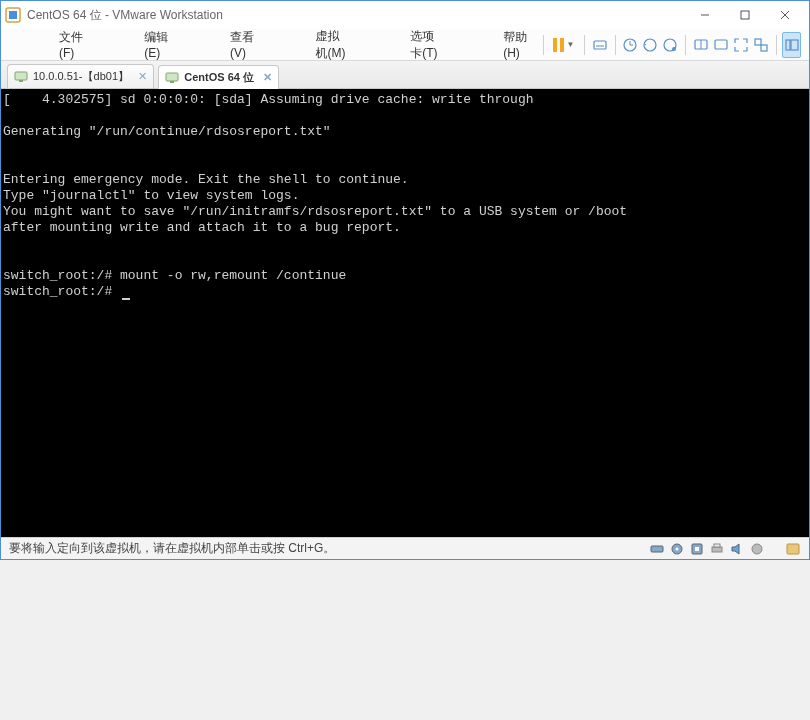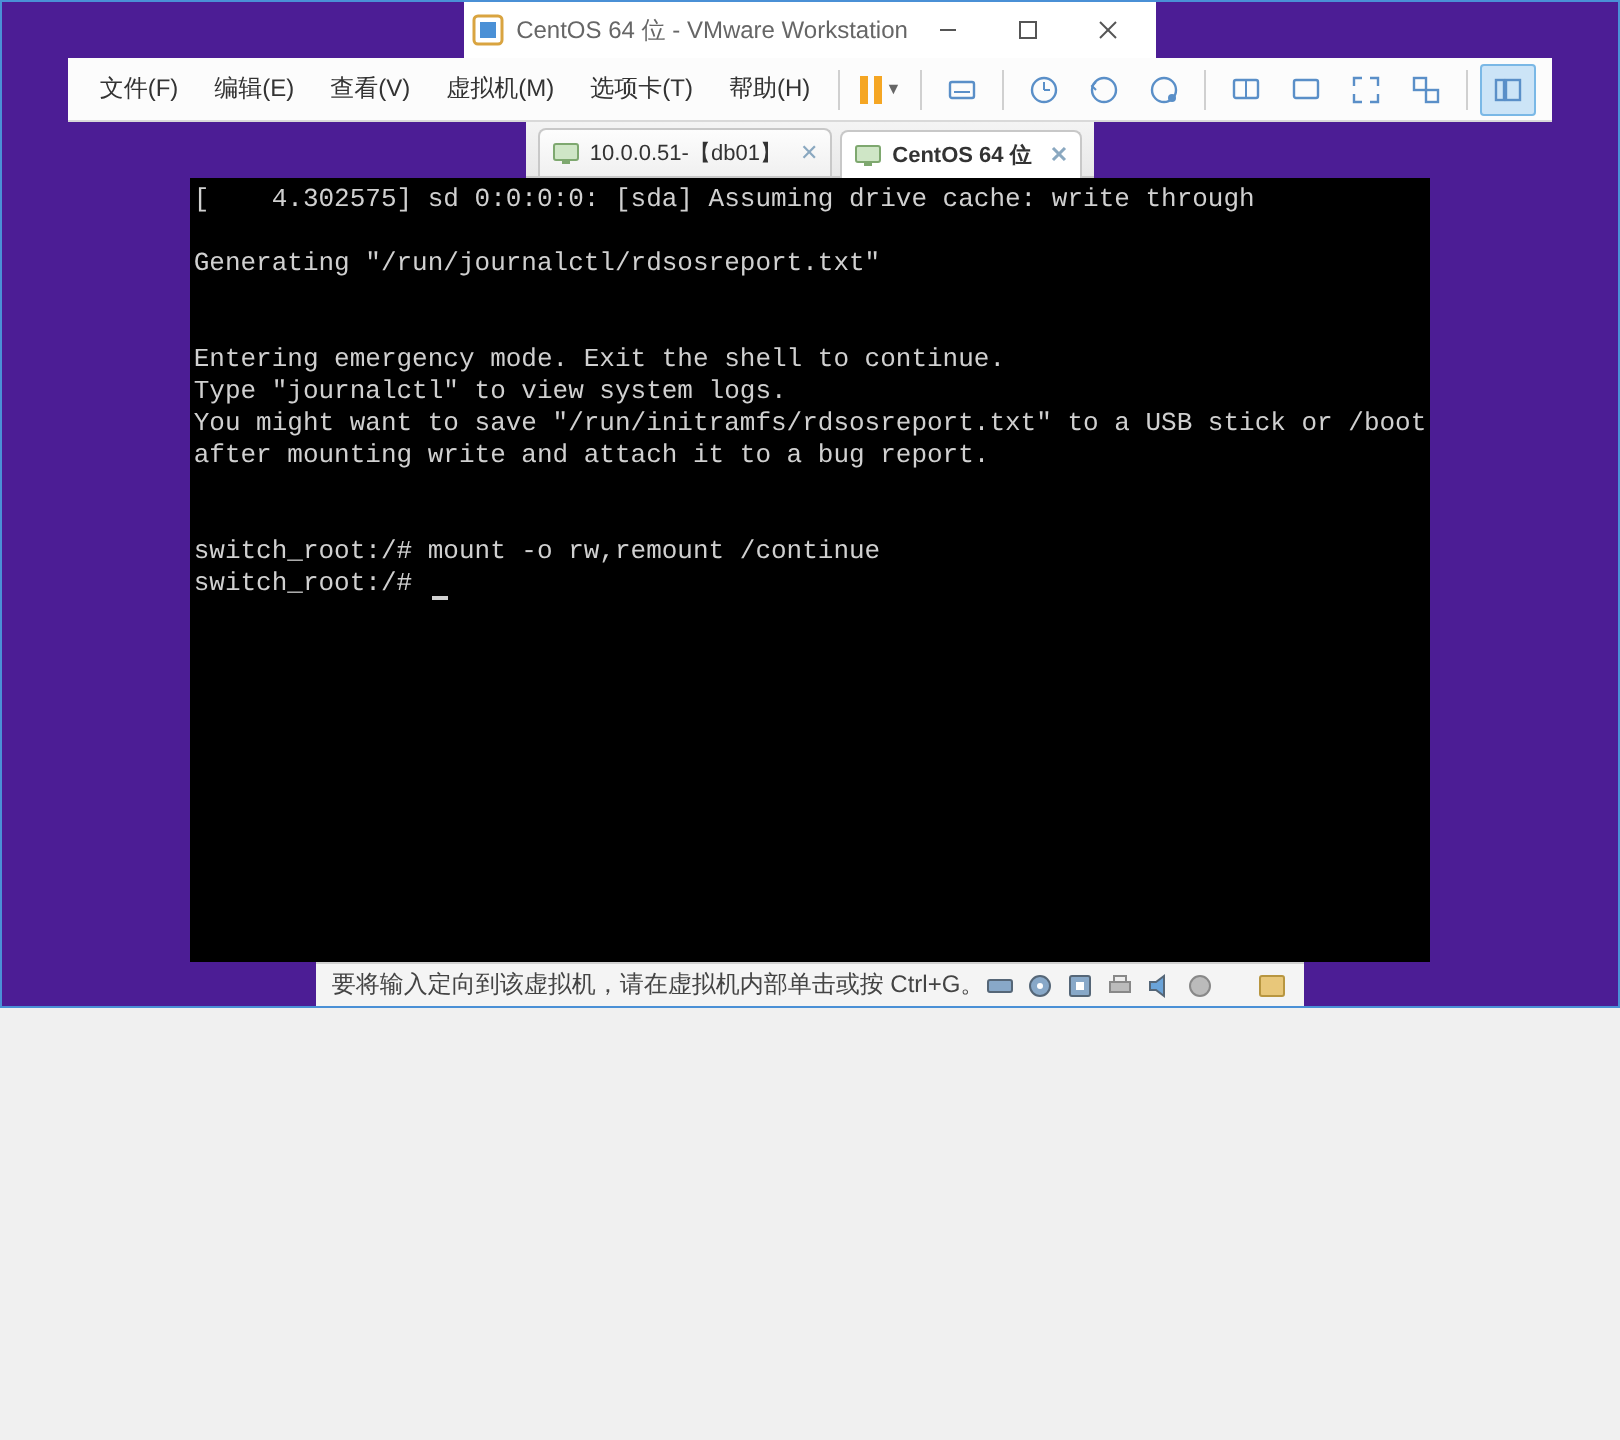--- a/index.html
+++ b/index.html
@@ -6,26 +6,25 @@
 body {
   font-family: "Microsoft YaHei", "Segoe UI", sans-serif;
   font-size: 12px;
   background: #f0f0f0;
   width: 810px;
   height: 720px;
   overflow: hidden;
 }
 .window {
   width: 810px;
-  height: 504px;
-  background: #4c1d95;
+  height: 560px;
+  background: #1d4ed8;
   border: 1px solid #4a90d6;
   display: flex;
   flex-direction: column;
-  align-items: center;
 }
 .titlebar {
   height: 28px;
   background: #fff;
   display: flex;
   align-items: center;
   padding: 0 4px;
   color: #555;
 }
 .titlebar .app-icon {
@@ -53,20 +52,21 @@
   border-bottom: 1px solid #d9d9d9;
   display: flex;
   align-items: center;
   padding: 0 8px;
   gap: 2px;
 }
 .menu-item {
   padding: 4px 8px;
   color: #333;
   cursor: pointer;
+  margin-left: 42px;
 }
 .menu-sep {
   width: 1px;
   height: 20px;
   background: #d0d0d0;
   margin: 0 4px;
 }
 .tool-group { display: flex; align-items: center; gap: 2px; }
 .tool-btn {
   width: 28px;
@@ -291,26 +291,26 @@
             <rect x="5" y="10" width="4" height="2" fill="#7ea86f"></rect>
           </svg>
       </span>
       <span>CentOS 64 位</span>
       <span class="close-x">✕</span>
     </div>
   </div>
 
   <div class="terminal"><span>[    4.302575] sd 0:0:0:0: [sda] Assuming drive cache: write through</span>
 <span></span>
-<span>Generating "/run/journalctl/rdsosreport.txt"</span>
+<span>Generating "/run/continue/rdsosreport.txt"</span>
 <span></span>
 <span></span>
 <span>Entering emergency mode. Exit the shell to continue.</span>
 <span>Type "journalctl" to view system logs.</span>
-<span>You might want to save "/run/initramfs/rdsosreport.txt" to a USB stick or /boot</span>
+<span>You might want to save "/run/initramfs/rdsosreport.txt" to a USB system or /boot</span>
 <span>after mounting write and attach it to a bug report.</span>
 <span></span>
 <span></span>
 <span>switch_root:/# mount -o rw,remount /continue</span>
 <span>switch_root:/# </span><span class="cursor"></span></div>
 
   <div class="statusbar">
     <span class="status-text">要将输入定向到该虚拟机，请在虚拟机内部单击或按 Ctrl+G。</span>
     <div class="status-icons">
       <span class="status-icon">

